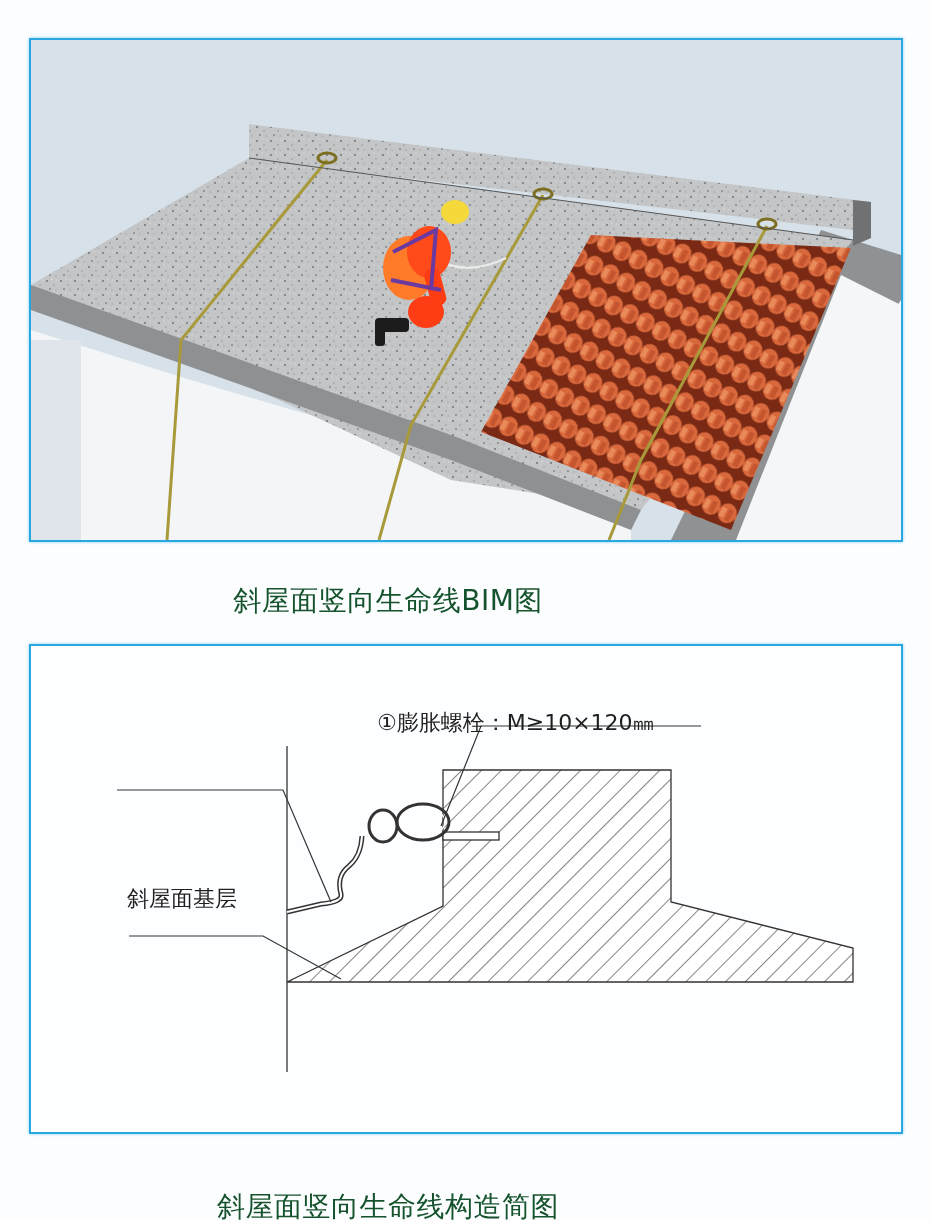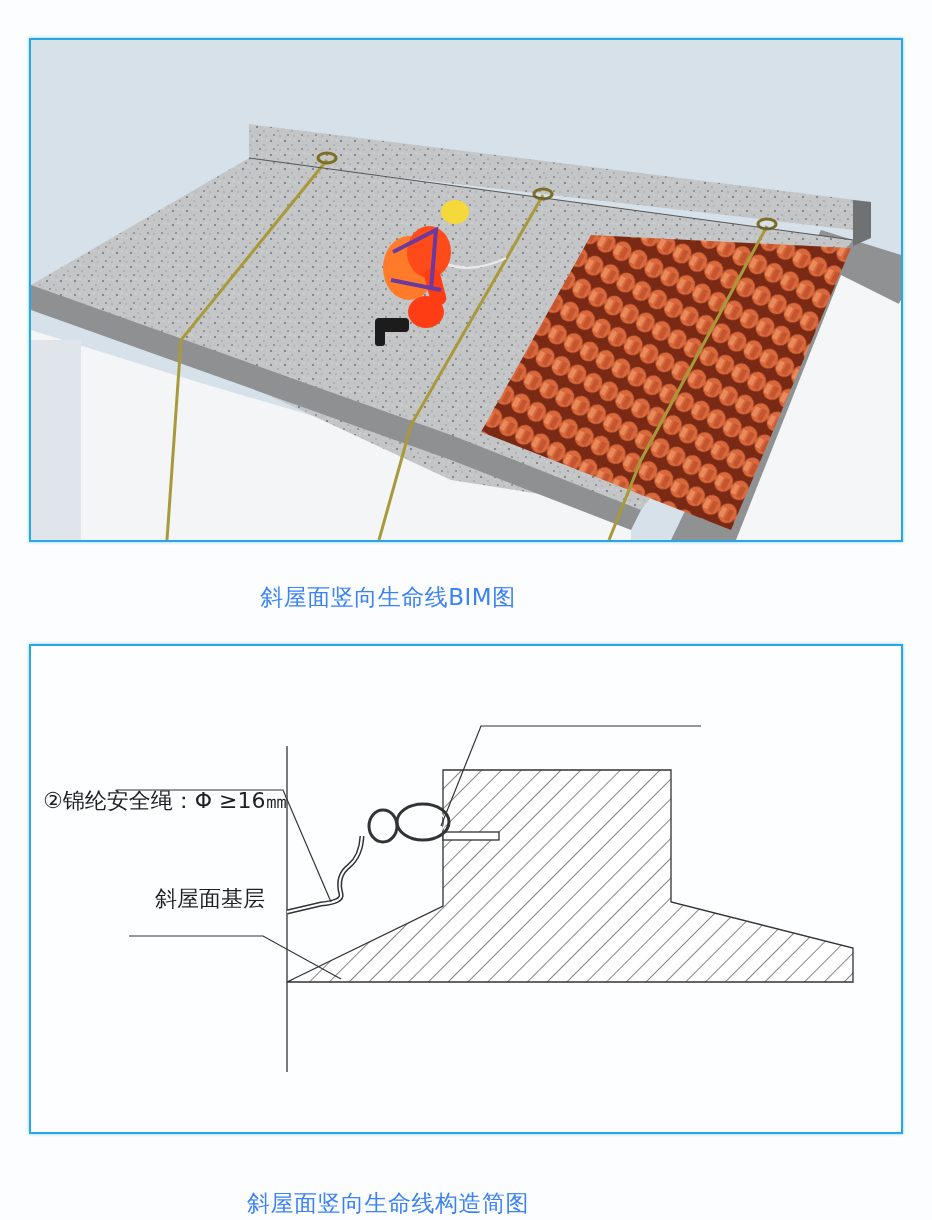--- a/index.html
+++ b/index.html
@@ -2,29 +2,29 @@
 <html><head>
 <meta charset="utf-8">
 <style>
   html, body { margin: 0; padding: 0; background: #fcfdfe; }
   body { width: 932px; height: 1220px; position: relative; overflow: hidden;
          font-family: "DejaVu Sans", "Liberation Sans", sans-serif; }
   .panel { position: absolute; box-sizing: border-box; border: 2px solid #2aa6e0;
            box-shadow: 0 0 3px #7fd0f5; }
   #bim-panel { left: 29px; top: 38px; width: 874px; height: 504px; background: #d6e1e9; overflow: hidden; }
   #drawing-panel { left: 29px; top: 644px; width: 874px; height: 490px; background: #fdfeff; overflow: hidden; }
-  .caption { position: absolute; left: 0; width: 776px; text-align: center; color: #3b82f6;
-             font-size: 23px; letter-spacing: 0.5px; }
+  .caption { position: absolute; left: 0; width: 776px; text-align: center; color: #14532d;
+             font-size: 28px; letter-spacing: 0.5px; }
   #caption-top { top: 582px; }
   #caption-bottom { top: 1188px; }
   svg { display: block; }
   .label { position: absolute; font-size: 22px; color: #1f1f1f; white-space: nowrap; }
   #label-bolt { left: 346px; top: 62px; }
   #label-rope { left: 12px; top: 140px; }
-  #label-base { left: 96px; top: 238px; margin-left: 28px; }
+  #label-base { left: 96px; top: 238px; }
 </style>
 </head>
 <body>
 
 <div class="panel" id="bim-panel">
   <svg width="870" height="500" viewBox="0 0 870 500">
     <defs>
       <pattern id="speckle" width="14" height="14" patternUnits="userSpaceOnUse">
         <rect width="14" height="14" fill="#c3c5c6"></rect>
         <circle cx="2" cy="3" r="0.9" fill="#6a6d70"></circle>
@@ -104,16 +104,16 @@
     <ellipse cx="352" cy="180" rx="14" ry="16" fill="none" stroke="#333" stroke-width="3"></ellipse>
     <ellipse cx="352" cy="180" rx="10" ry="12" fill="none" stroke="#fff" stroke-width="1.5"></ellipse>
 
     <path d="M331,190 Q330,210 318,220 Q305,230 310,248 Q312,256 290,258 L256,266" fill="none" stroke="#333" stroke-width="5"></path>
     <path d="M331,190 Q330,210 318,220 Q305,230 310,248 Q312,256 290,258 L256,266" fill="none" stroke="#fff" stroke-width="2"></path>
 
     <polyline points="410,180 450,80 670,80" fill="none" stroke="#333" stroke-width="1.2"></polyline>
     <polyline points="86,144 252,144 300,256" fill="none" stroke="#333" stroke-width="1.2"></polyline>
     <polyline points="98,290 232,290 310,333" fill="none" stroke="#333" stroke-width="1.2"></polyline>
   </svg>
-  <div class="label" id="label-rope">②锦纶安全绳：Φ  ≥16㎜</div>
+  <div class="label" id="label-bolt">①膨胀螺栓：M≥10×120㎜</div>
   <div class="label" id="label-base">斜屋面基层</div>
 </div>
 <div class="caption" id="caption-bottom">斜屋面竖向生命线构造简图</div>
 
 </body></html>

